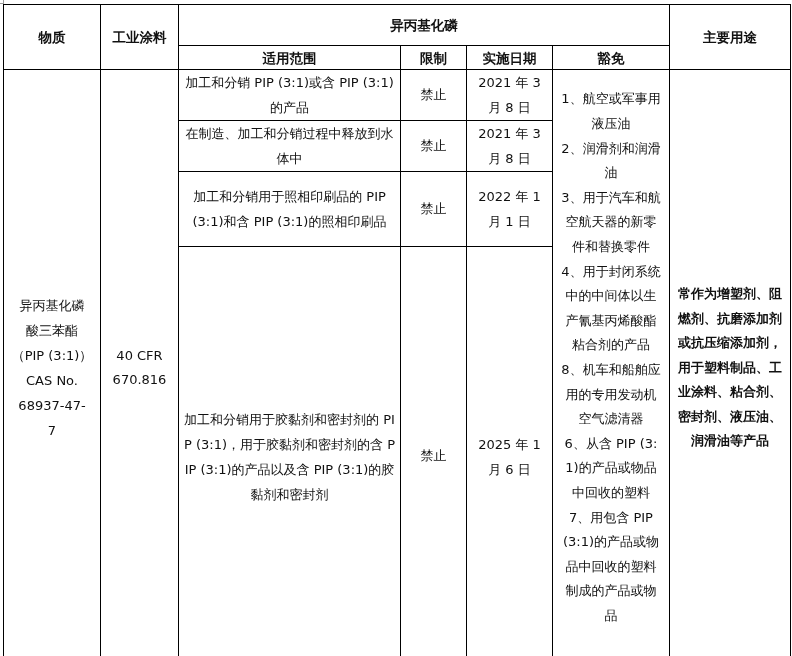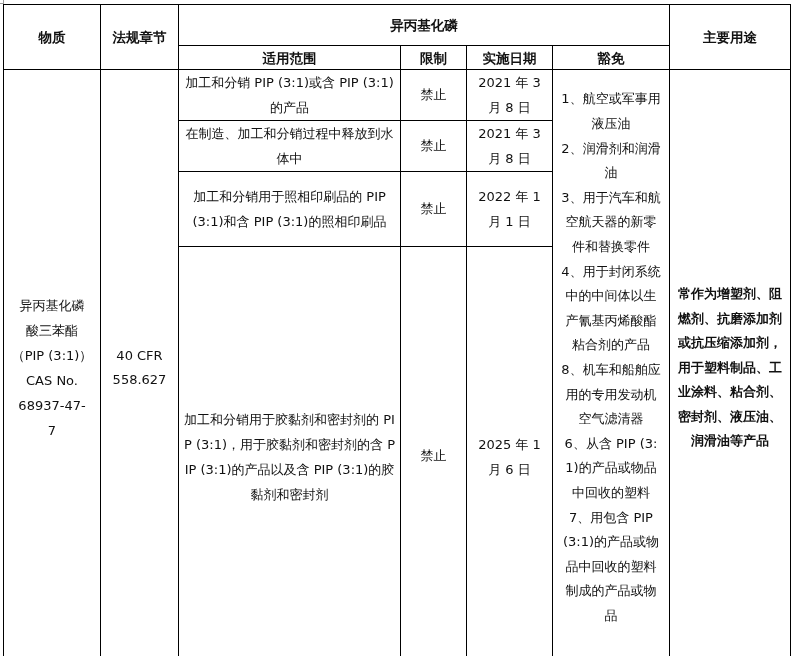--- a/index.html
+++ b/index.html
@@ -70,21 +70,21 @@
     <col style="width:78px">
     <col style="width:222px">
     <col style="width:66px">
     <col style="width:86px">
     <col style="width:117px">
     <col style="width:121px">
   </colgroup>
   <tbody>
       <tr class="h-top">
     <th rowspan="2">物质</th>
-    <th rowspan="2">法规章节</th>
+    <th rowspan="2">工业涂料</th>
     <th colspan="4">异丙基化磷</th>
     <th rowspan="2">主要用途</th>
   </tr>
   <tr class="h-sub">
     <th>适用范围</th>
     <th>限制</th>
     <th>实施日期</th>
     <th>豁免</th>
   </tr>
 
@@ -92,21 +92,21 @@
     <td rowspan="4" class="substance">
       <div>异丙基化磷</div>
       <div>酸三苯酯</div>
       <div>（PIP (3:1)）</div>
       <div>CAS No.</div>
       <div>68937-47-</div>
       <div>7</div>
     </td>
     <td rowspan="4">
       <div>40 CFR</div>
-      <div>558.627</div>
+      <div>670.816</div>
     </td>
     <td class="scope">加工和分销 PIP (3:1)或含 PIP (3:1)的产品</td>
     <td>禁止</td>
     <td class="scope">2021 年 3 月 8 日</td>
     <td rowspan="4" class="exempt">
       <span class="exempt-item">1、航空或军事用液压油</span>
       <span class="exempt-item">2、润滑剂和润滑油</span>
       <span class="exempt-item">3、用于汽车和航空航天器的新零件和替换零件</span>
       <span class="exempt-item">4、用于封闭系统中的中间体以生产氰基丙烯酸酯粘合剂的产品</span>
       <span class="exempt-item">8、机车和船舶应用的专用发动机空气滤清器</span>

